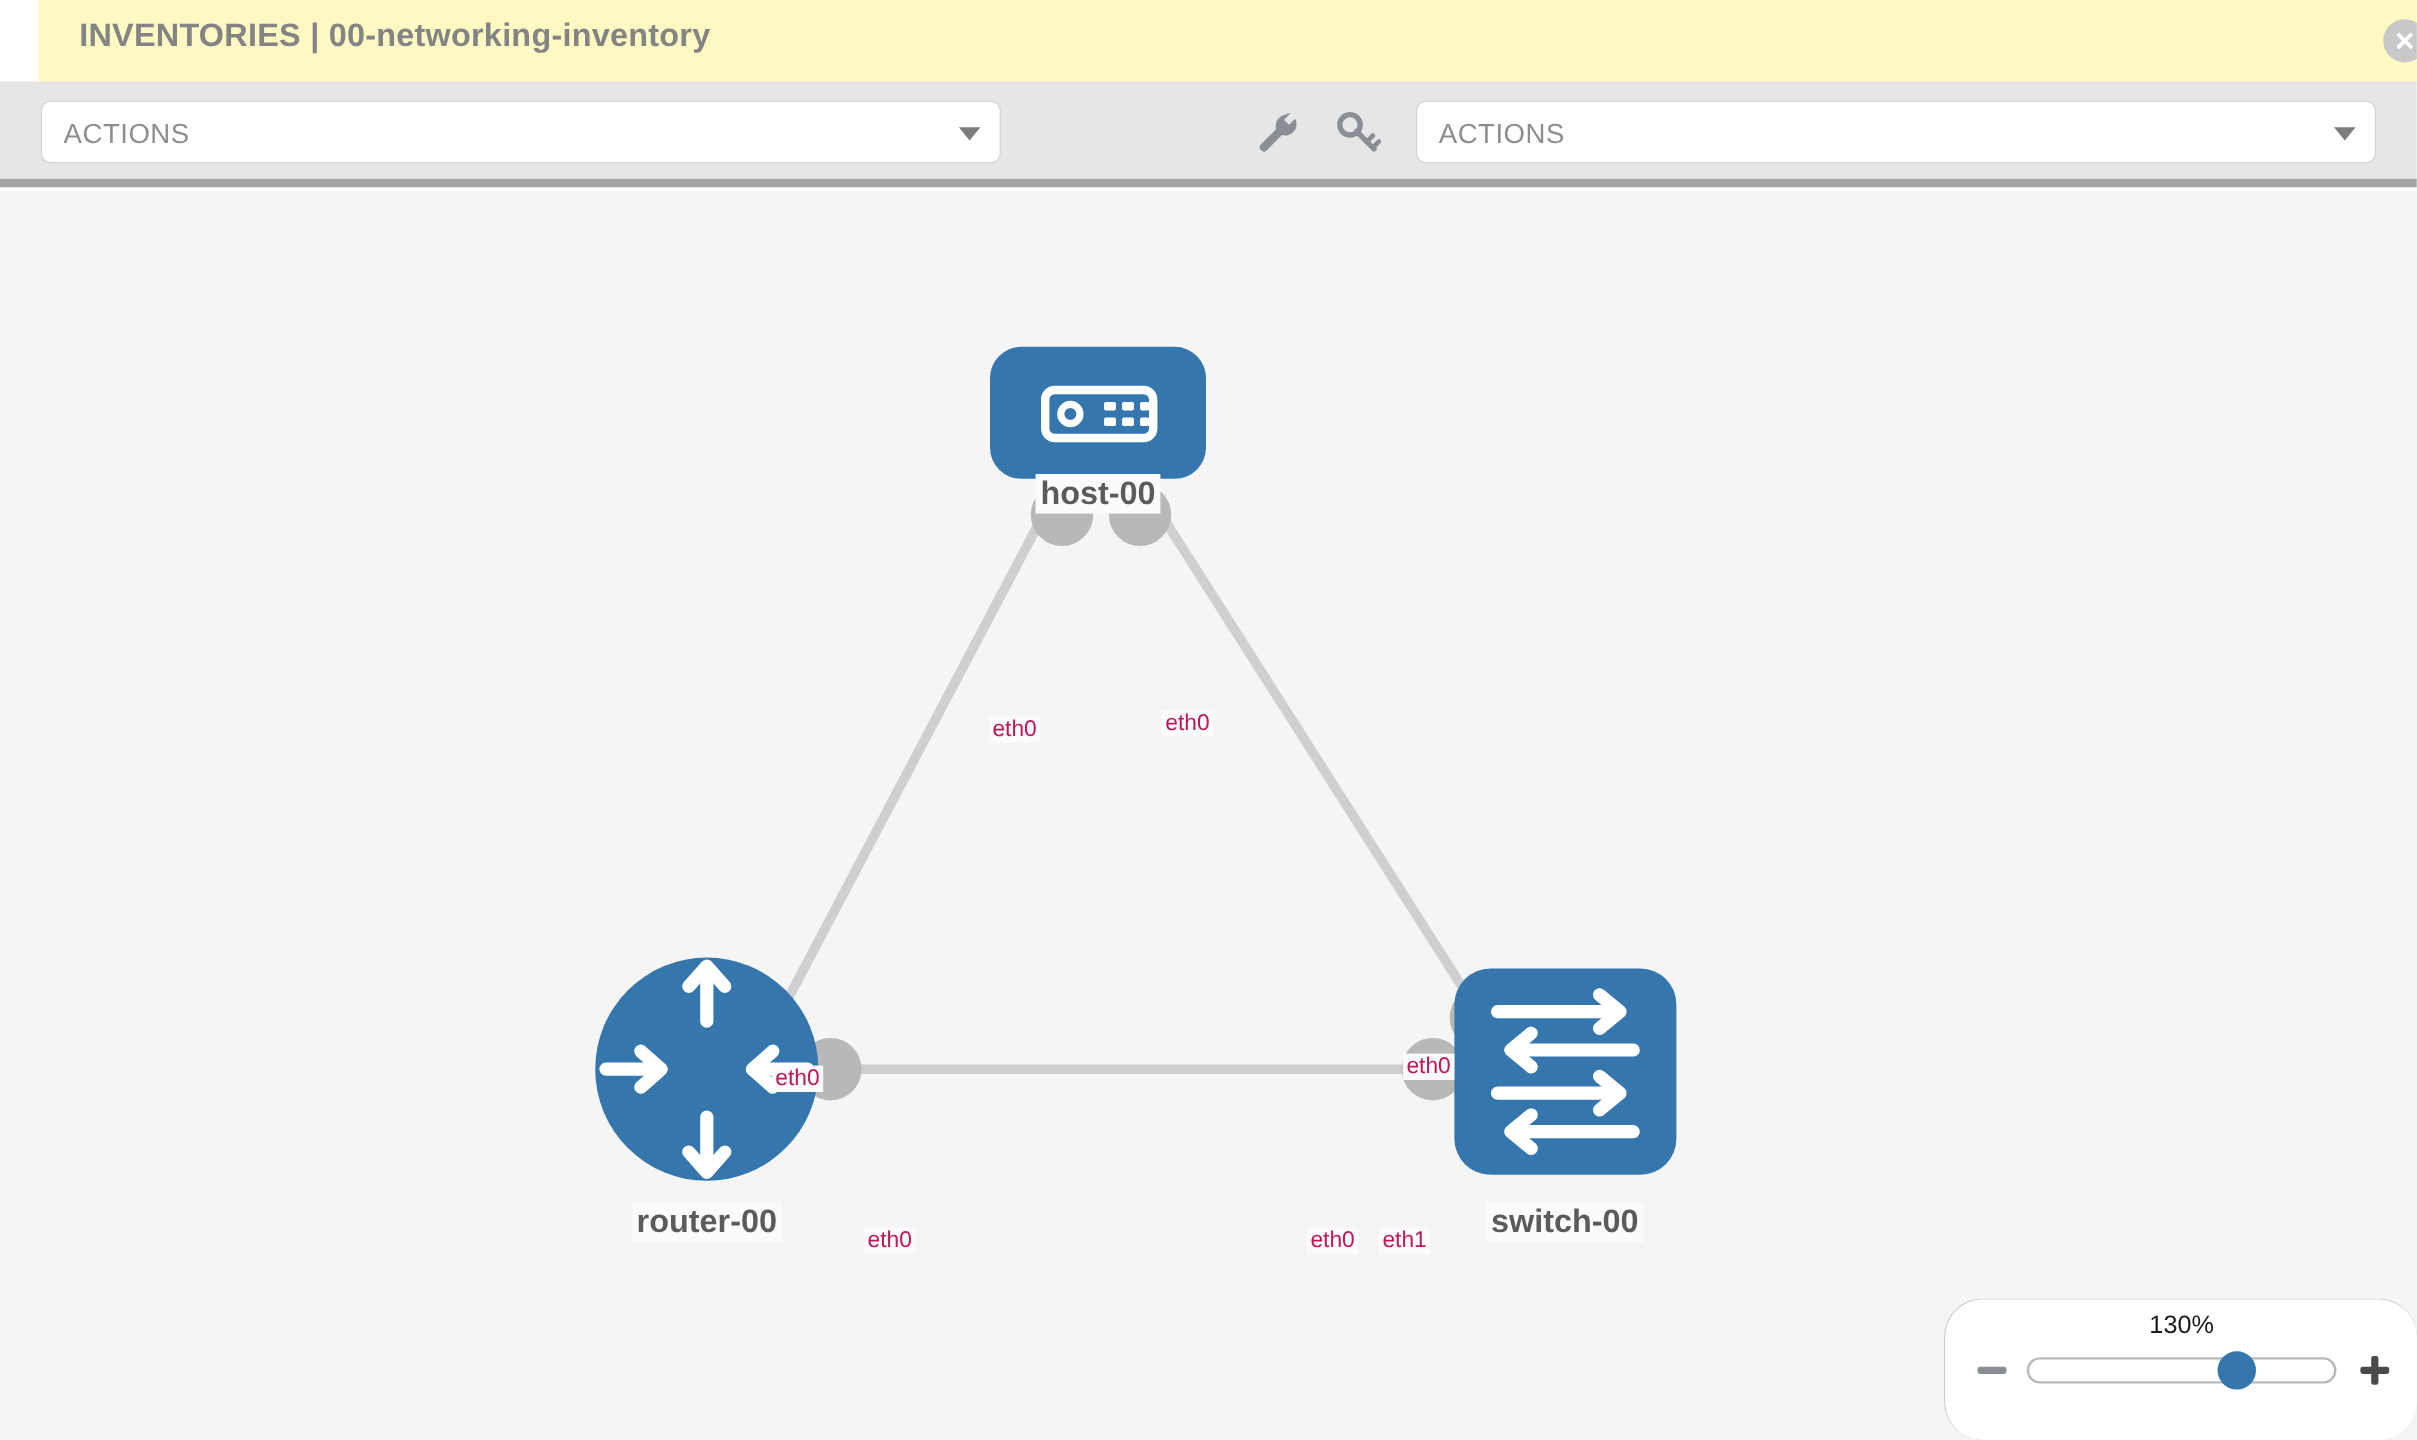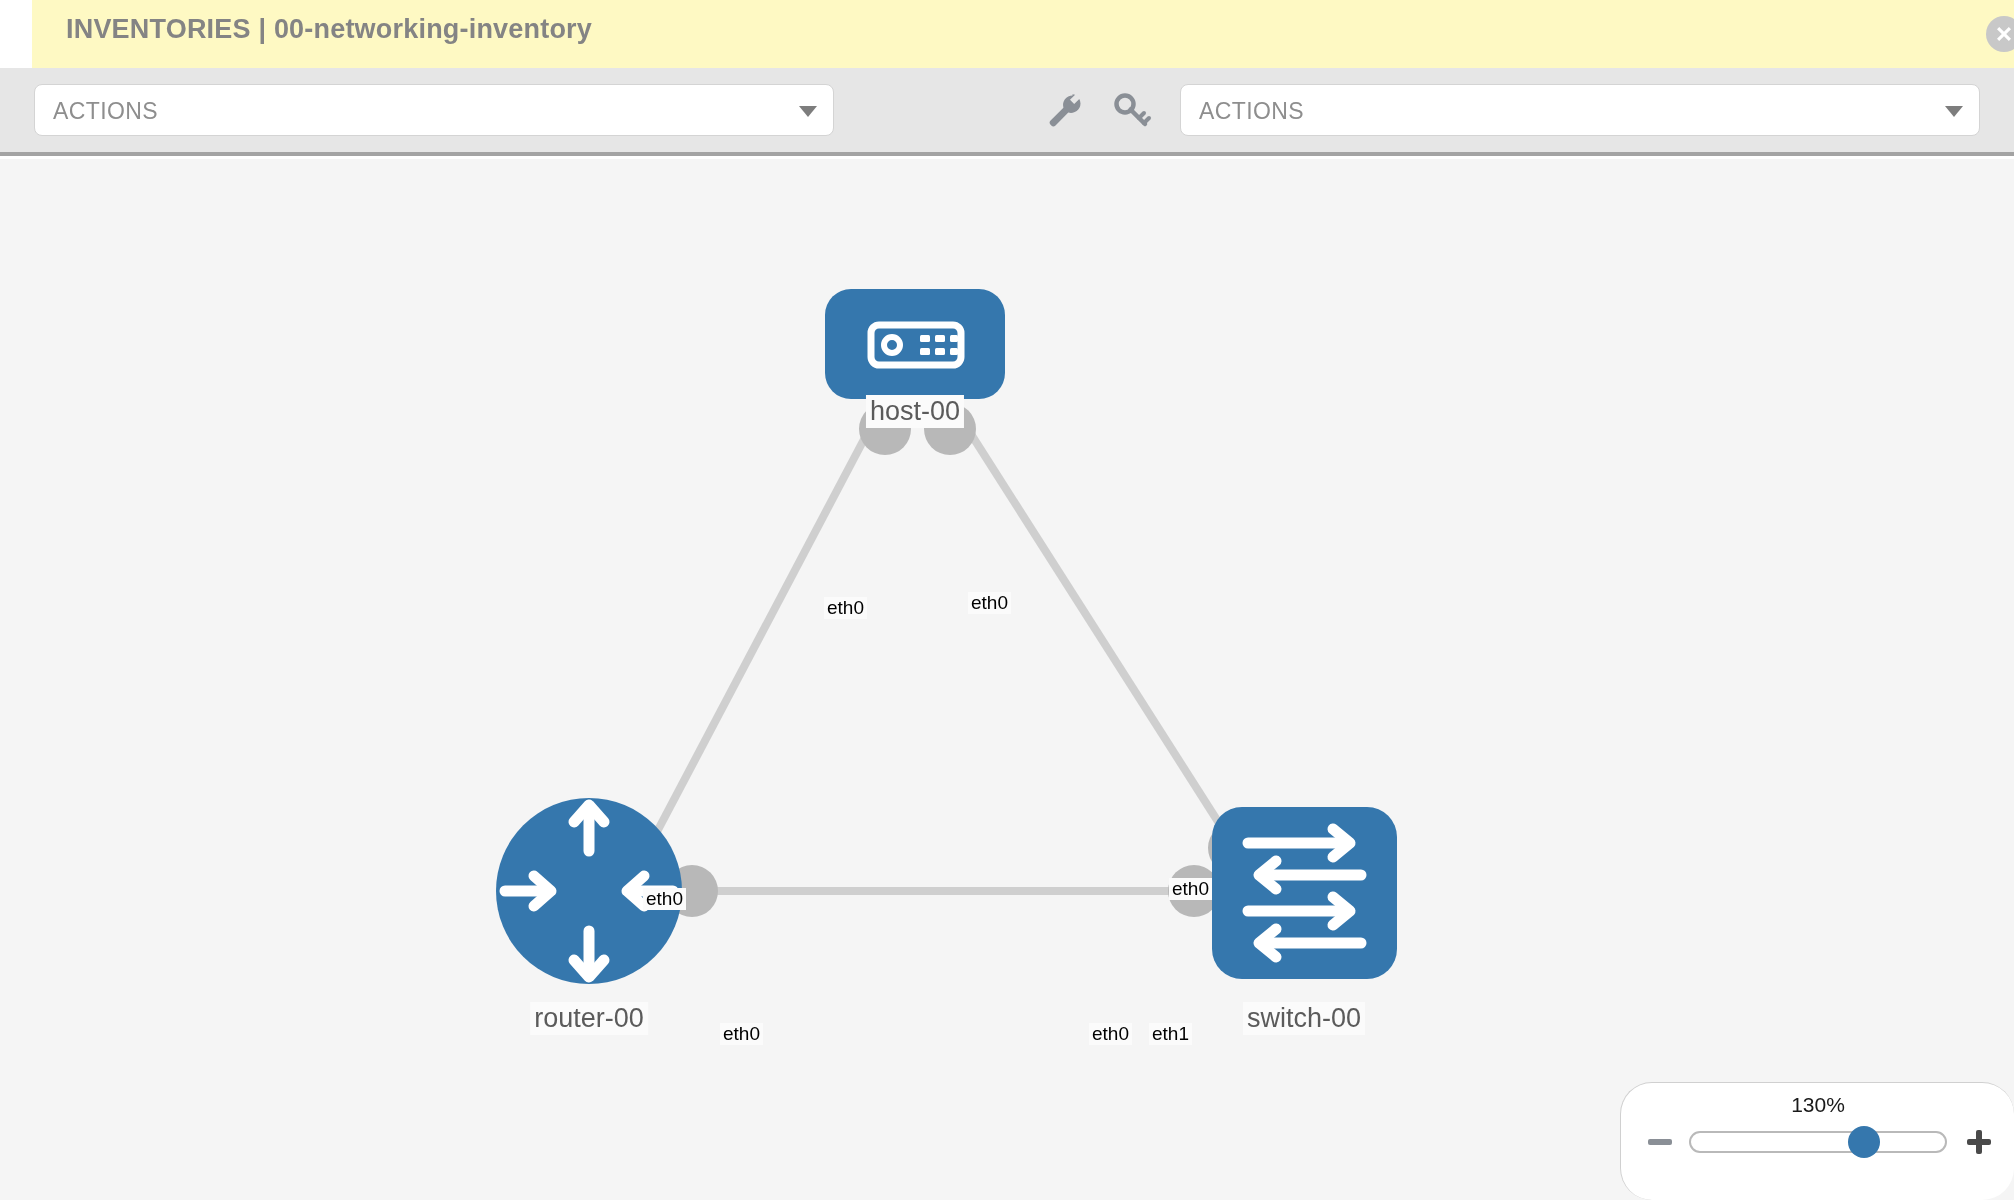--- a/index.html
+++ b/index.html
@@ -26,21 +26,21 @@
     position: absolute; right: 24px; top: 16px;
     width: 36px; height: 36px; border-radius: 50%;
     background: #c8c8c8; cursor: pointer;
   }
   .close-btn svg { display:block; width: 36px; height: 36px; }
 
   
   .toolbar {
     position: absolute; left: 0; top: 68px; width: 2014px; height: 88px;
     background: #e6e6e6;
-    border-bottom: 4px solid #a3a3a3;
+    border-bottom: 7px solid #a3a3a3;
   }
   .select-box {
     position: absolute; background: #ffffff;
     border: 1px solid #d4d4d4; border-radius: 8px;
     height: 52px;
   }
   .actions-select { left: 34px; top: 16px; width: 800px; }
   .search-select  { left: 1180px; top: 16px; width: 800px; }
   .select-label {
     position: absolute; left: 18px; top: 0; height: 52px; line-height: 52px;
@@ -71,25 +71,26 @@
   .topology-svg { position: absolute; left: 0; top: 0; width: 2014px; height: 1041px; }
 
   .node-label {
     position: absolute;
     background: #fbfbfb;
     color: #5b5b5b;
     font-size: 27px;
     padding: 1px 4px;
     white-space: nowrap;
     transform: translateX(-50%);
+    font-weight: bold;
   }
   .iface-label {
     position: absolute;
     background: #fbfbfb;
-    color: #000000;
+    color: #be185d;
     font-size: 19px;
     padding: 0 3px;
     white-space: nowrap;
   }
 
   
   .zoom-panel {
     position: absolute; right: 0; bottom: 0;
     width: 394px; height: 118px;
     background: #ffffff;

